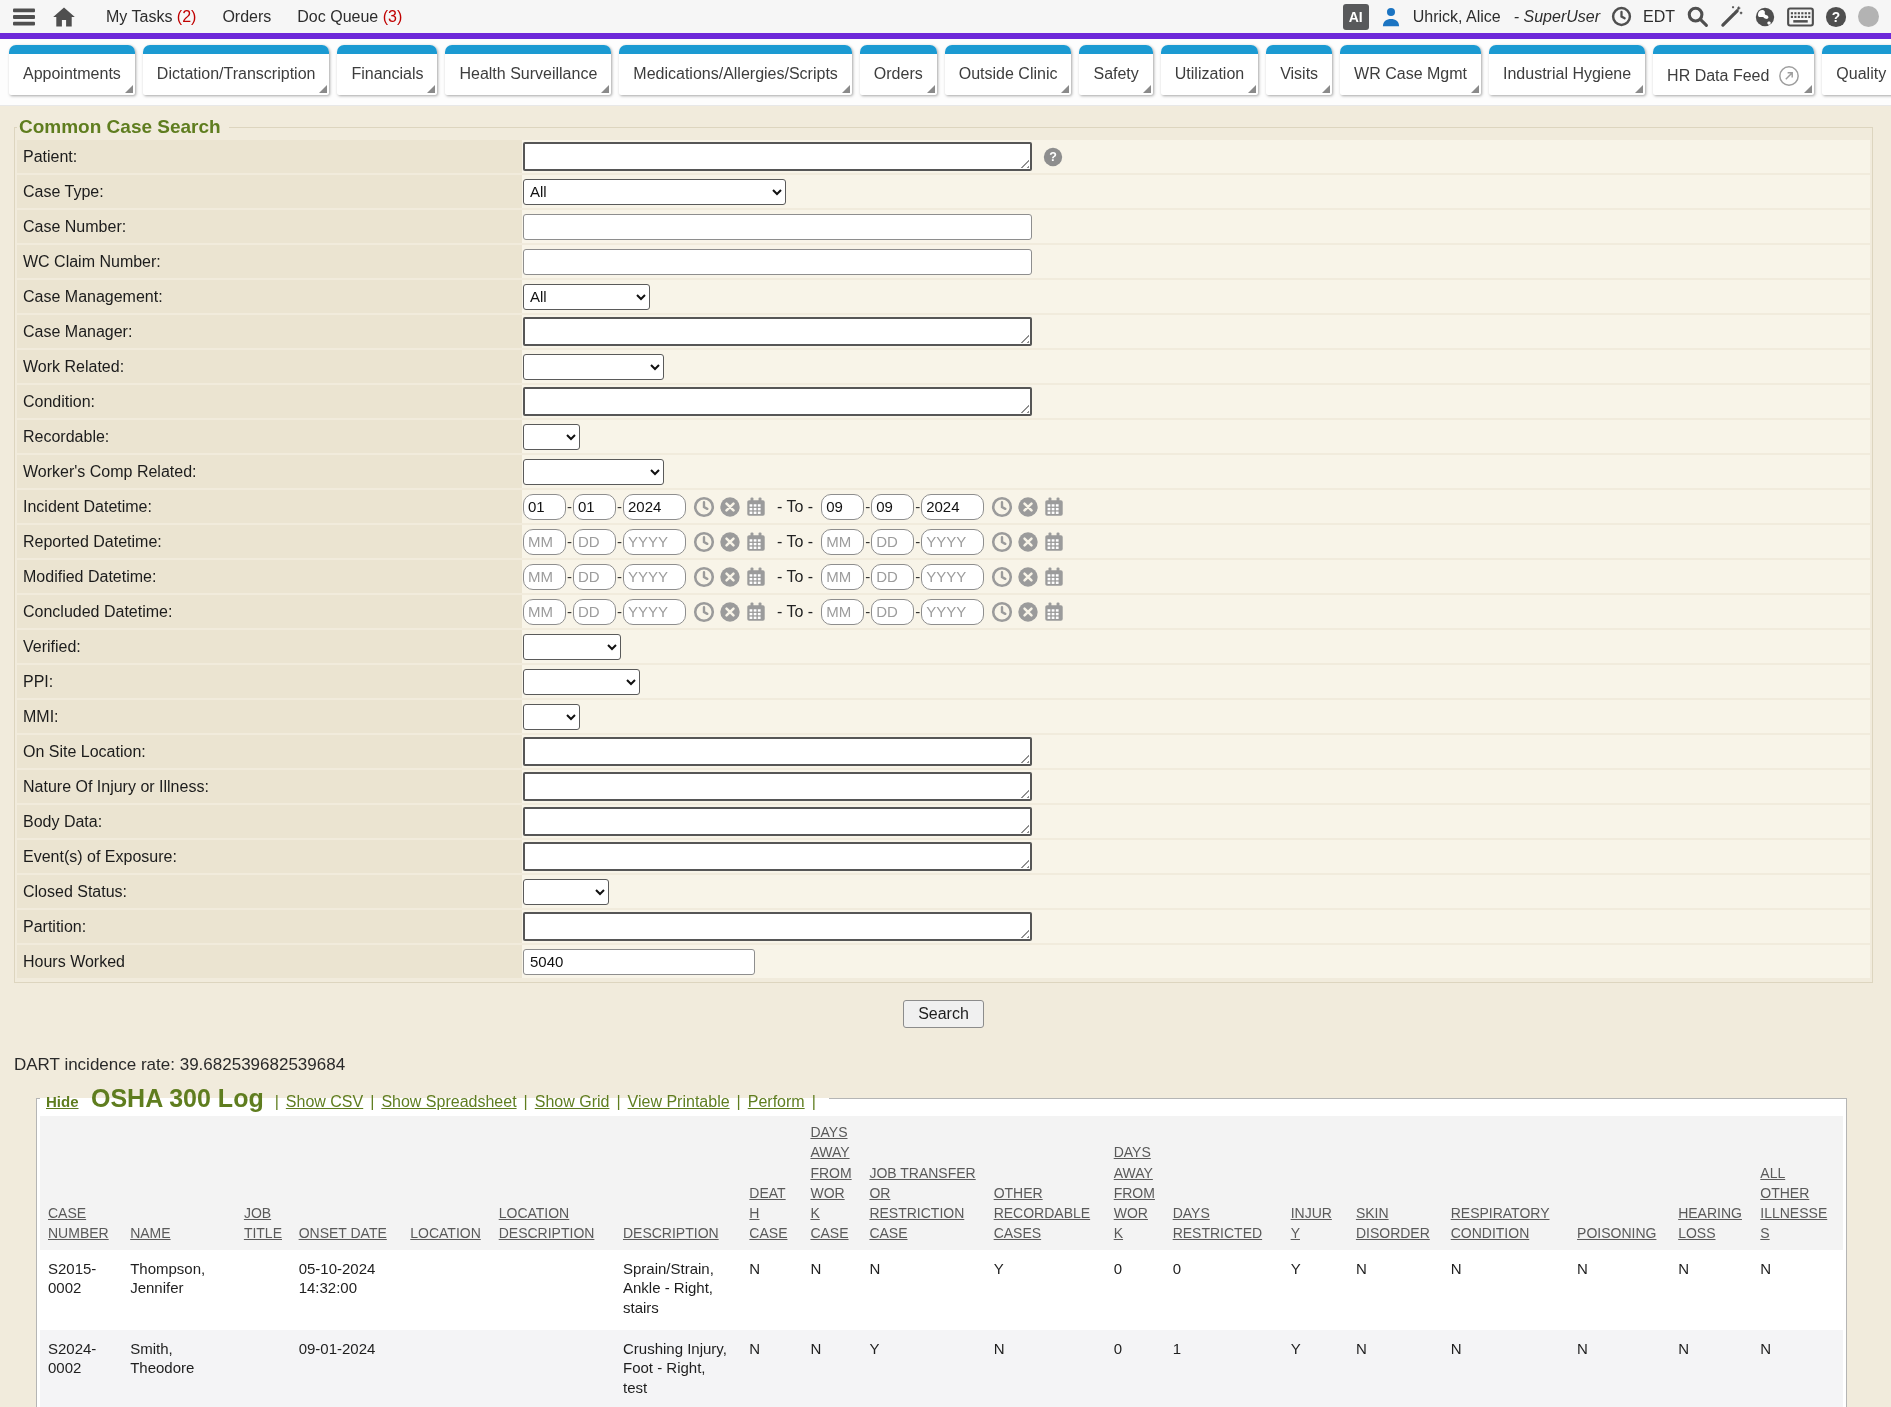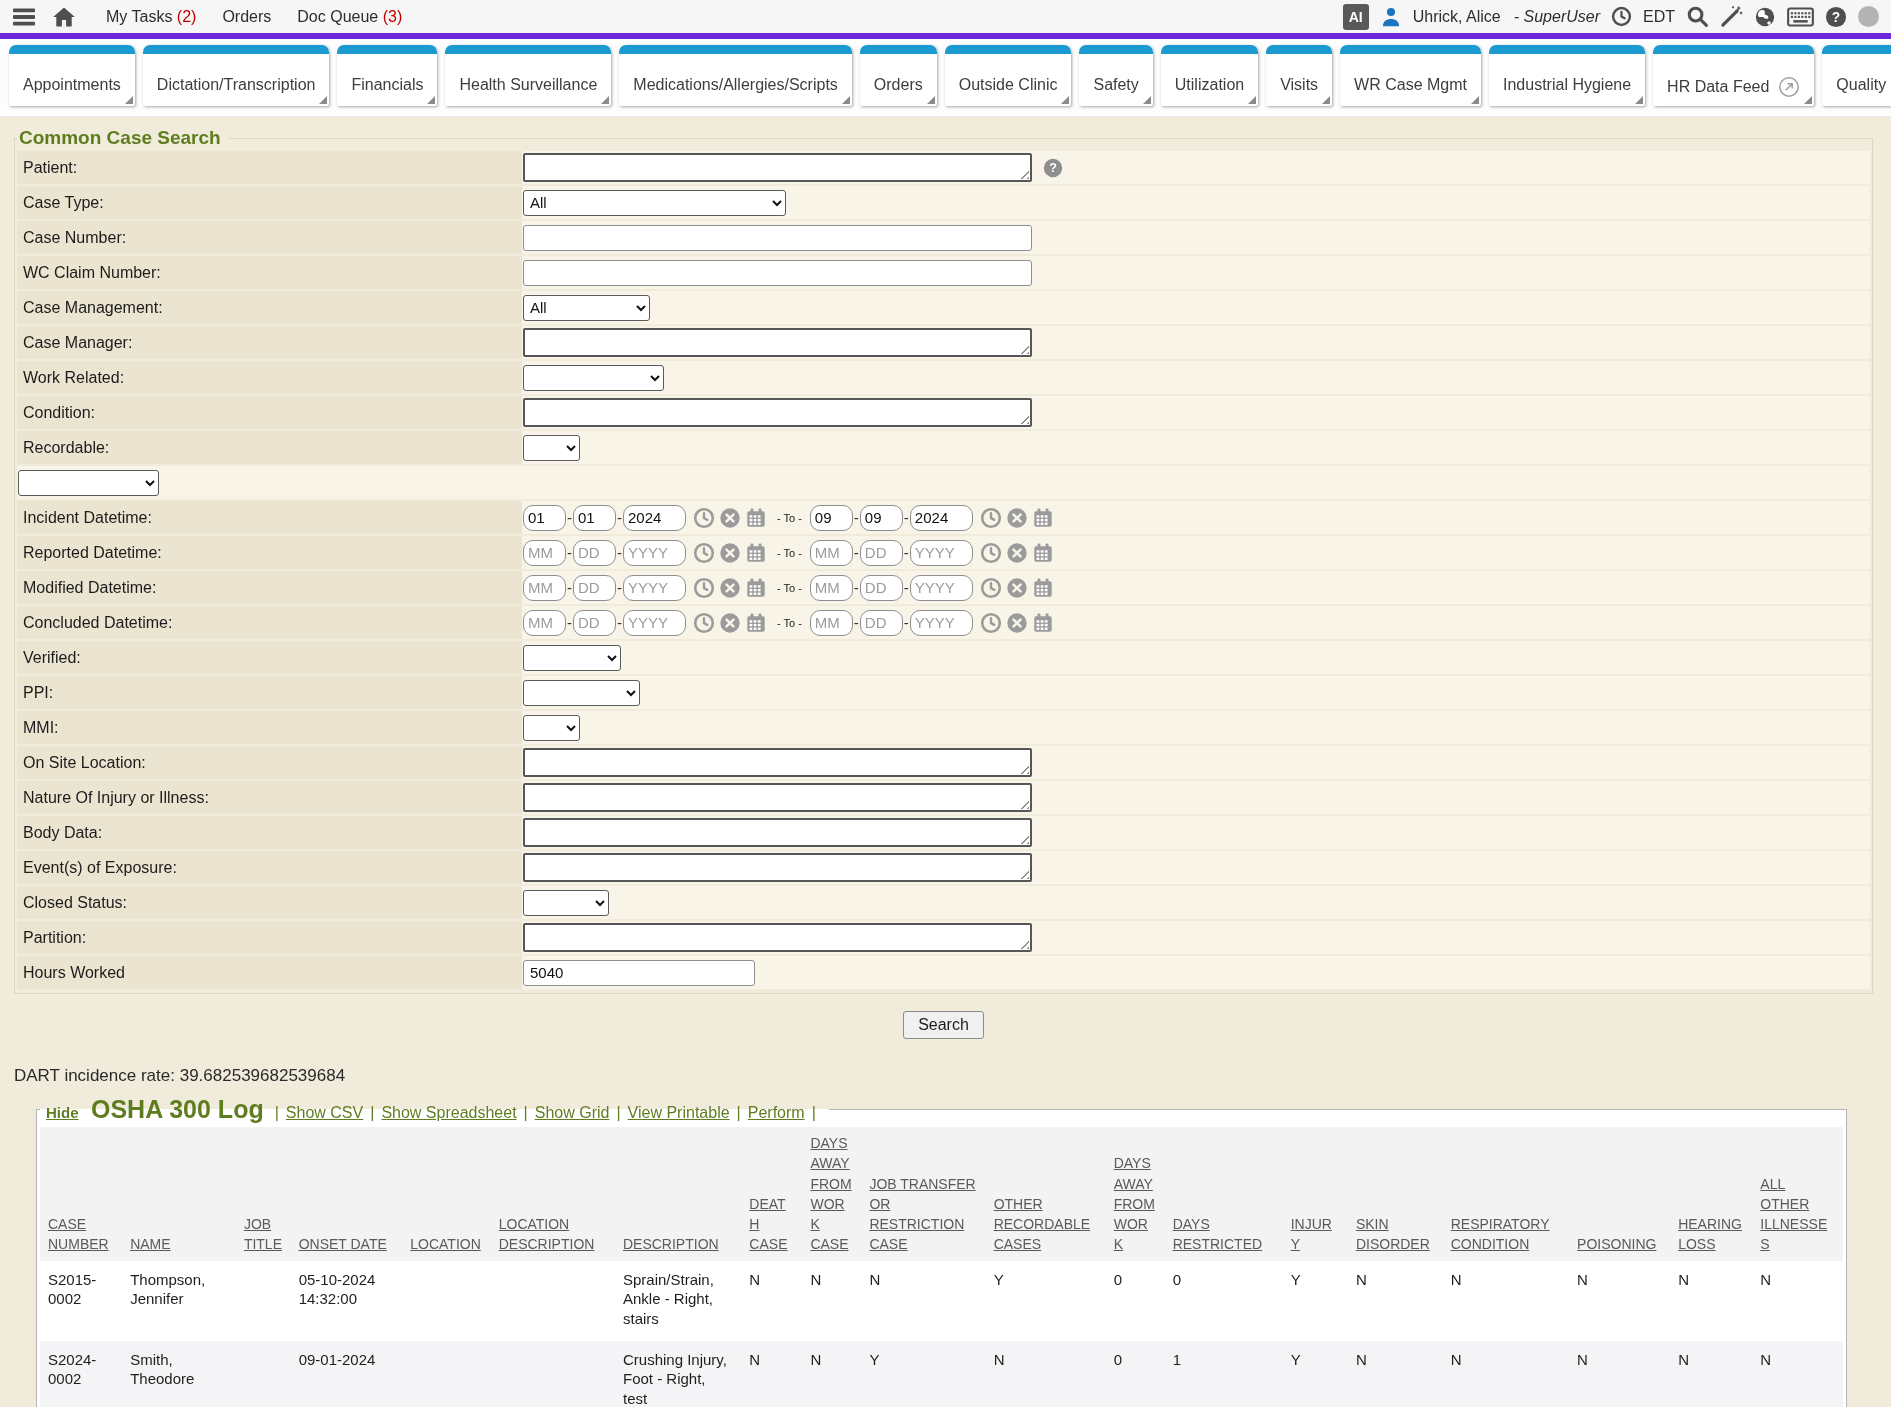--- a/index.html
+++ b/index.html
@@ -27,21 +27,21 @@
   .user-role{font-size:16px;font-style:italic;color:#2d2d2d;margin-left:2px;}
   .status-dot{width:21px;height:21px;border-radius:50%;background:#b3b3b3;display:inline-block;}
   
   .tabbar{
     background:#fdfdfd;padding:6px 0 10px 9px;display:flex;gap:8px;
     overflow:hidden;white-space:nowrap;border-bottom:1px solid #e8e8e8;
   }
   .tab{flex:0 0 auto;position:relative;border-radius:7px 7px 2px 2px;
     box-shadow:1px 1px 3px rgba(0,0,0,.35);background:#fff;cursor:pointer;}
   .tab-accent{height:9px;background:#1b9ad2;border-radius:7px 7px 0 0;}
-  .tab-body{padding:22px 14px 8px;display:flex;align-items:center;gap:9px;}
+  .tab-body{padding:11px 14px 8px;display:flex;align-items:center;gap:9px;}
   .tab-label{font-size:16px;color:#3d3d3d;}
   .tab::after{content:"";position:absolute;right:2px;bottom:2px;width:0;height:0;
     border-left:8px solid transparent;border-bottom:8px solid #8a8a8a;}
   .tab-ext{display:inline-flex;}
   
   .content{padding:10px 18px 0 14px;}
   fieldset.search-fs{border:1px solid #ddd5bf;margin:0;padding:2px;}
   fieldset.search-fs legend{font-size:19px;font-weight:bold;color:#5f7d1f;padding:0 8px 0 2px;}
   .form-row{display:flex;margin-bottom:2px;}
   .form-label{flex:0 0 505px;width:505px;background:#ebe4d1;font-size:16px;color:#1c1c1c;
@@ -57,21 +57,21 @@
   select.sel{height:26px;font-size:15px;font-family:inherit;border:1px solid #5a5a5a;border-radius:3px;
     background:#fff;color:#111;padding:0 2px;}
   input.dt{width:43px;height:26px;box-sizing:border-box;border:1px solid #8e8e8e;border-radius:10px;
     font-size:15px;padding:2px 4px;font-family:inherit;color:#111;background:#fff;}
   input.dt.yyyy{width:63px;}
   input::placeholder{color:#9c9c9c;}
   .dash{margin:0 1px;color:#333;font-size:15px;}
   .row-icon{display:inline-flex;margin:0 2px;cursor:pointer;}
   .row-icon svg{width:22px;height:22px;}
   .row-icon.first{margin-left:7px;}
-  .to-sep{margin:0 8px;font-size:11px;color:#222;white-space:nowrap;}
+  .to-sep{margin:0 8px;font-size:16px;color:#222;white-space:nowrap;}
   .help-icon{margin-left:11px;display:inline-flex;cursor:pointer;}
   
   .btn-row{text-align:center;margin:17px 0 0;}
   .search-btn{font-size:16px;font-family:inherit;color:#1d1d1d;background:#f0f0f0;
     border:1px solid #8c8c8c;border-radius:3px;padding:4px 14px;cursor:pointer;}
   .dart{margin:27px 0 9px;font-size:17px;color:#2a2a2a;}
   
   .osha{margin:0 26px 0 22px;}
   fieldset.osha-fs{border:1px solid #b5b5b5;background:#fff;margin:0;padding:3px;}
   .osha-legend{padding:0 6px;}
@@ -338,20 +338,21 @@
             </span>
           </div>
         </div>
         <div class="form-row">
           <div class="form-label">Recordable:</div>
           <div class="form-field">
             <select class="sel" style="width:57px"><option></option></select>
           </div>
         </div>
         <div class="form-row">
+          <div class="form-label">Worker's Comp Related:</div>
           <div class="form-field">
             <select class="sel" style="width:141px"><option></option></select>
           </div>
         </div>
         <div class="form-row">
           <div class="form-label">Incident Datetime:</div>
           <div class="form-field">
             <input class="dt " type="text" placeholder="MM" value="01" style="">
             <span class="dash">-</span>
             <input class="dt " type="text" placeholder="DD" value="01" style="">

